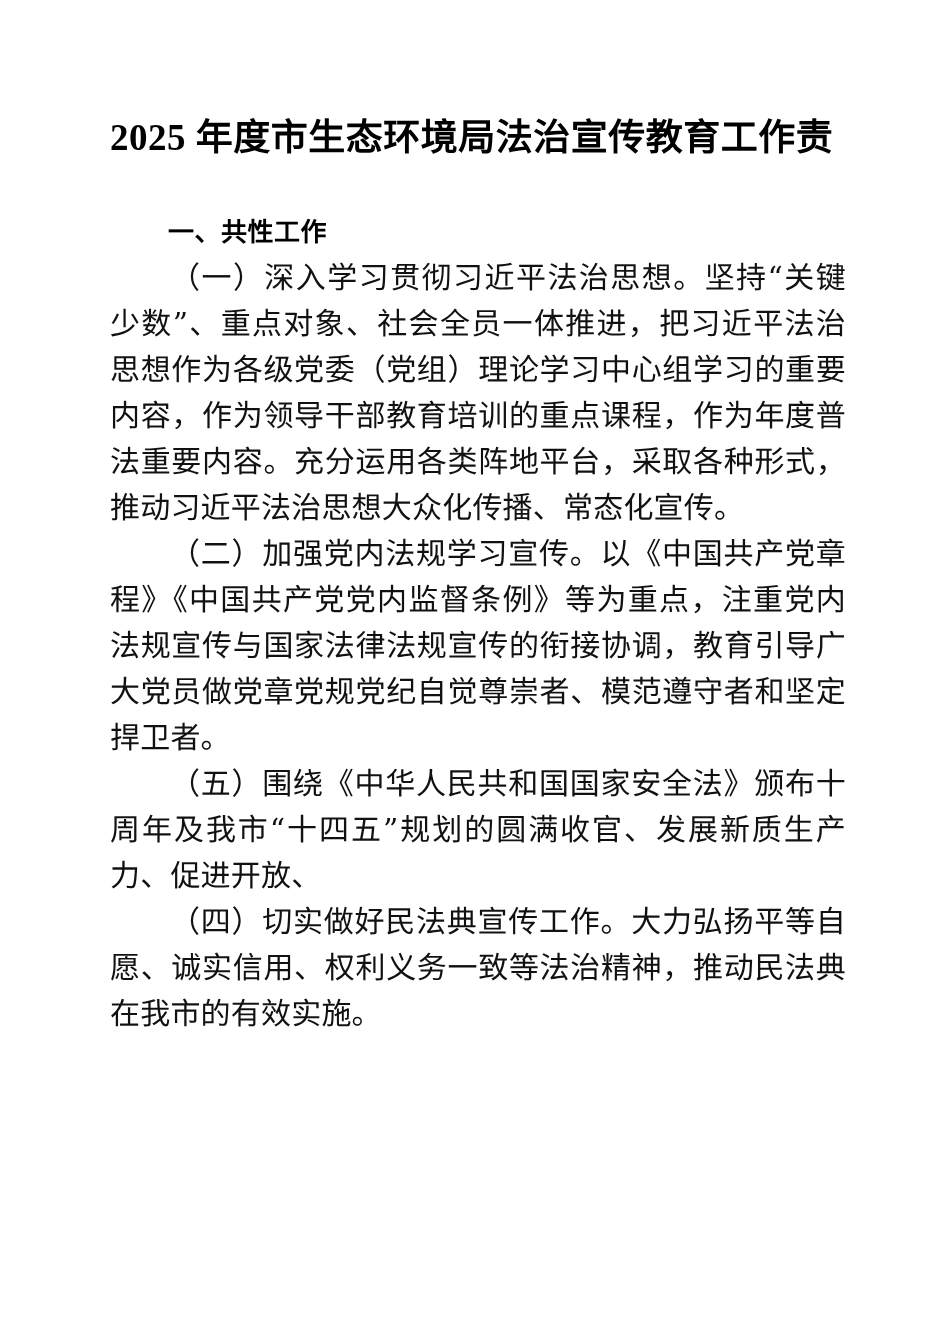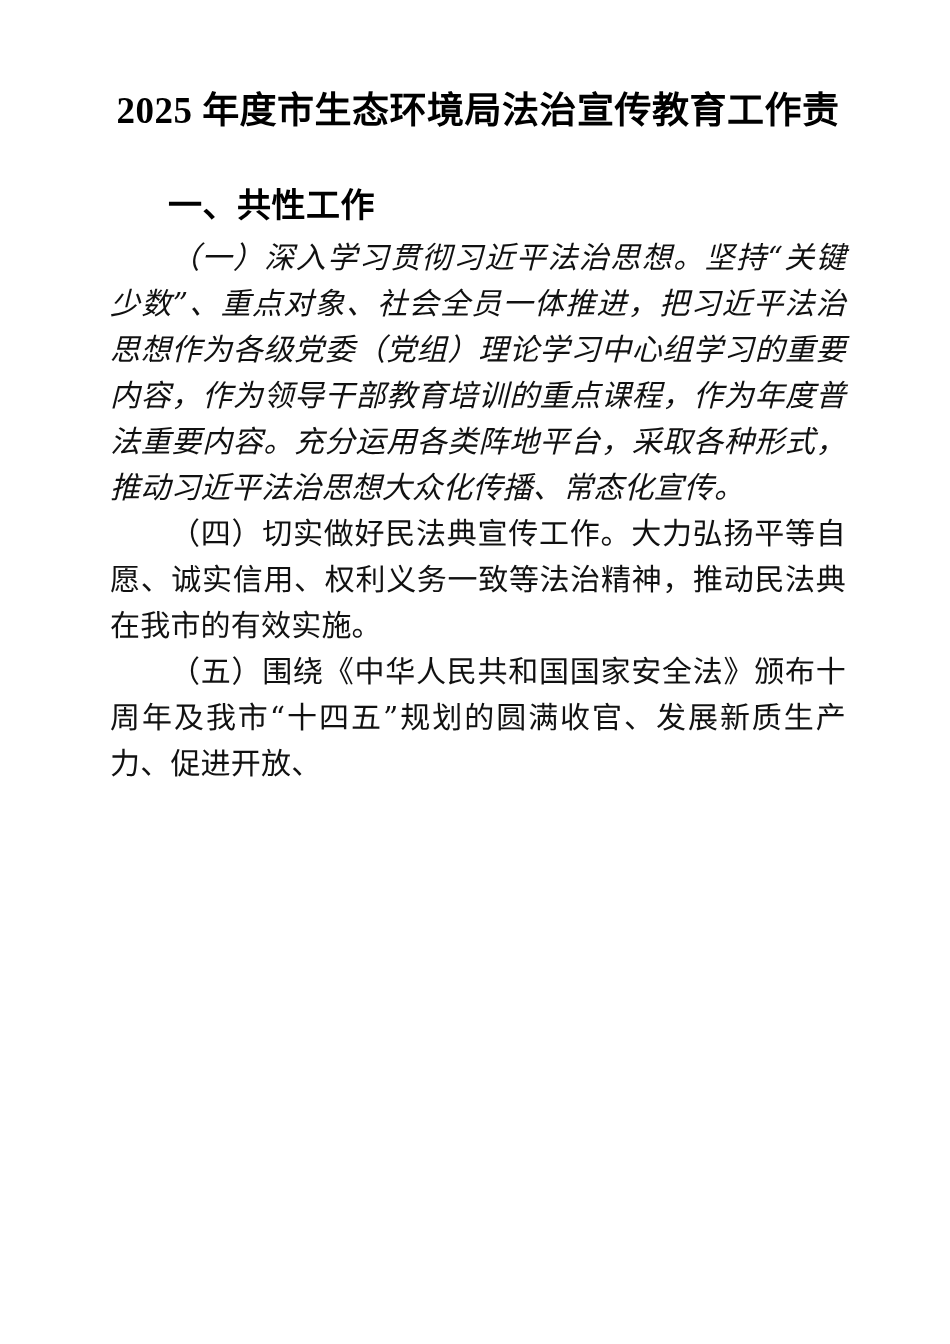--- a/index.html
+++ b/index.html
@@ -21,39 +21,38 @@
   .page-inner {
     position: absolute;
     left: 110px;
     top: 0;
     width: 736px;
   }
 
   
   .doc-title {
     margin: 0;
-    padding-top: 84px;
+    padding-top: 111px;
     font-family: "Liberation Serif", "DejaVu Serif", serif;
     font-weight: bold;
     font-size: 37px;
     line-height: 54px;
     color: #000000;
-    text-align: center;
     letter-spacing: 0.5px;
     word-break: break-all;
   }
 
   
   .section-heading {
     margin: 0;
     padding-top: 44px;
     text-indent: 58px;
     font-family: "Liberation Sans", "DejaVu Sans", sans-serif;
     font-weight: bold;
-    font-size: 34px;
+    font-size: 26px;
     line-height: 46px;
     color: #000000;
     letter-spacing: 0.5px;
     word-break: break-all;
   }
 
   
   .body-para {
     margin: 0;
     text-indent: 60px;
@@ -62,34 +61,34 @@
     font-size: 30px;
     line-height: 46px;
     color: #111111;
     text-align: justify;
     text-justify: inter-ideograph;
     word-break: break-all;
     letter-spacing: 0.2px;
   }
 
   .body-para:first-of-type {
-    margin-top: 7px;
-    font-style: italic;
+    margin-top: 0;
   }
 </style>
 </head>
 <body>
 
 <div class="page">
   <div class="page-inner">
 
     <h1 class="doc-title">
       <span style="display: block;">2025 年度市生态环境局法治宣传教育工作责</span>
     </h1>
 
     <h2 class="section-heading">一、共性工作</h2>
 
     <p class="body-para">（一）深入学习贯彻习近平法治思想。坚持“关键少数”、重点对象、社会全员一体推进，把习近平法治思想作为各级党委（党组）理论学习中心组学习的重要内容，作为领导干部教育培训的重点课程，作为年度普法重要内容。充分运用各类阵地平台，采取各种形式，推动习近平法治思想大众化传播、常态化宣传。</p>
+    <p class="body-para">（二）加强党内法规学习宣传。以《中国共产党章程》《中国共产党党内监督条例》等为重点，注重党内法规宣传与国家法律法规宣传的衔接协调，教育引导广大党员做党章党规党纪自觉尊崇者、模范遵守者和坚定捍卫者。</p>
+    <p class="body-para">（五）围绕《中华人民共和国国家安全法》颁布十周年及我市“十四五”规划的圆满收官、发展新质生产力、促进开放、</p>
     <p class="body-para">（四）切实做好民法典宣传工作。大力弘扬平等自愿、诚实信用、权利义务一致等法治精神，推动民法典在我市的有效实施。</p>
-    <p class="body-para">（五）围绕《中华人民共和国国家安全法》颁布十周年及我市“十四五”规划的圆满收官、发展新质生产力、促进开放、</p>
 
   </div>
 </div>
 
 </body></html>

